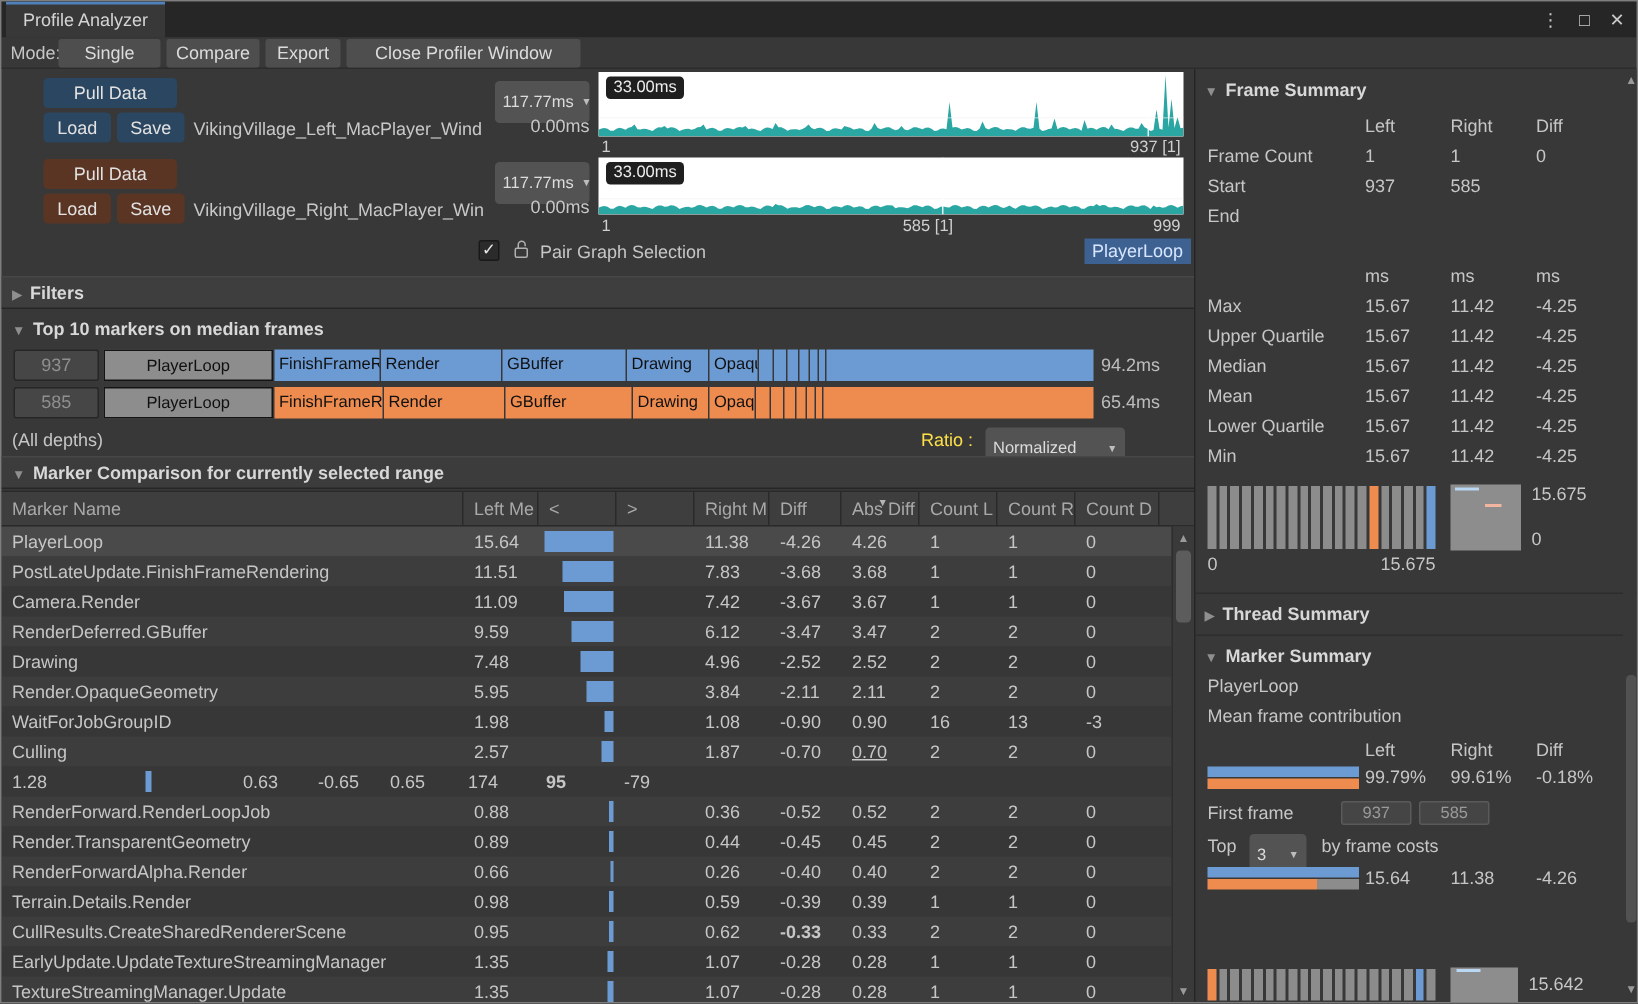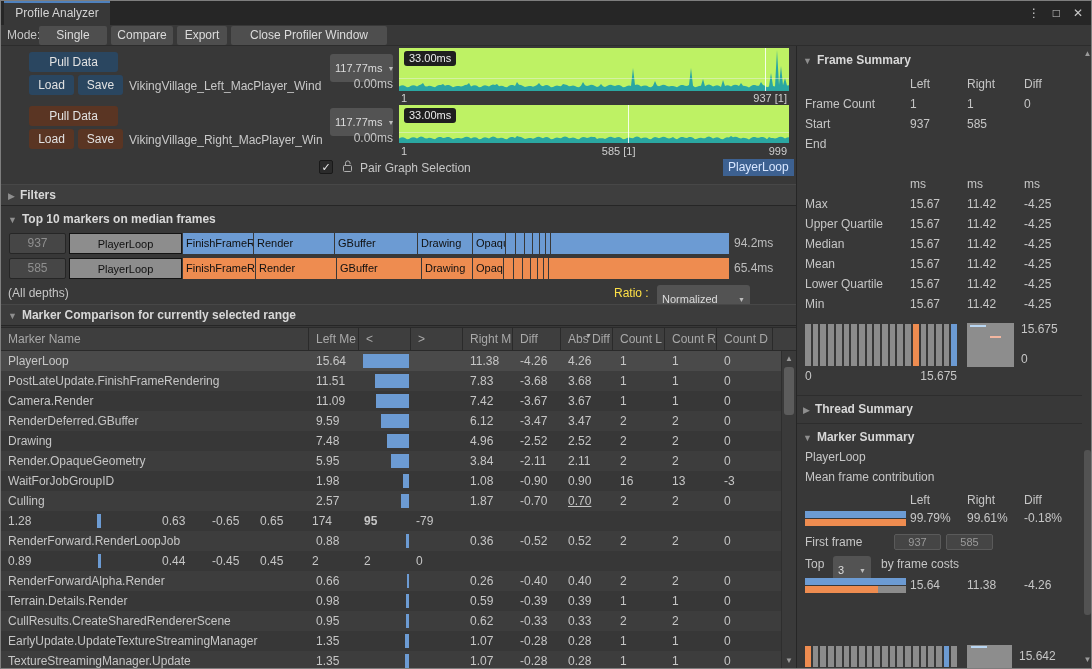--- a/index.html
+++ b/index.html
@@ -20,21 +20,21 @@
 
 .btn { position:absolute; border-radius:3px; color:#e2e2e2; text-align:center; line-height:20px; height:20px; }
 .navy { background:#2a4660; }
 .brown { background:#5a3523; }
 .dd { position:absolute; background:#535353; border-radius:3px; color:#dcdcdc; font-size:11px; line-height:17px; height:25px; padding:14px 5px; display:flex; justify-content:space-between; align-items:center; gap:5px; }
 .dd .car { font-size:7px; color:#bdbdbd; }
 .fname { position:absolute; color:#c8c8c8; }
 .rlabel { position:absolute; text-align:right; color:#c8c8c8; }
 
 
-.graph { position:absolute; background:#bef264; overflow:hidden; }
+.graph { position:absolute; background:#ffffff; overflow:hidden; }
 .graph svg { position:absolute; left:0; bottom:0; }
 .badge { position:absolute; top:3px; left:5px; background:#1f1f1f; color:#ececec; font-size:11px; line-height:15px; padding:0 5px; border-radius:3px; z-index:3; }
 .gline { position:absolute; left:0; right:0; height:1px; background:rgba(240,240,240,0.45); z-index:1; }
 .gmark { position:absolute; top:0; bottom:0; width:1px; background:rgba(255,255,255,0.85); z-index:2; }
 .axis { position:absolute; font-size:11px; color:#cfcfcf; height:13px; }
 .axis .mid { position:absolute; left:52%; }
 .axis .end { position:absolute; right:2px; }
 .axis .start { position:absolute; left:2px; }
 
 
@@ -365,20 +365,21 @@
         </div>
         <div class="cc" style="width: 52px;"></div>
         <div class="cc" style="width: 50px;">0.36</div>
         <div class="cc" style="width: 48px;">-0.52</div>
         <div class="cc" style="width: 52px;">0.52</div>
         <div class="cc" style="width: 52px;">2</div>
         <div class="cc" style="width: 52px;">2</div>
         <div class="cc" style="width: 56px;">0</div>
       </div>
       <div class="cmp-row">
+        <div class="cc" style="width: 308px;">Render.TransparentGeometry</div>
         <div class="cc" style="width: 50px;">0.89</div>
         <div class="cc" style="width: 52px;">
           <div class="lbar" style="width: 3px;"></div>
         </div>
         <div class="cc" style="width: 52px;"></div>
         <div class="cc" style="width: 50px;">0.44</div>
         <div class="cc" style="width: 48px;">-0.45</div>
         <div class="cc" style="width: 52px;">0.45</div>
         <div class="cc" style="width: 52px;">2</div>
         <div class="cc" style="width: 52px;">2</div>
@@ -413,21 +414,21 @@
         <div class="cc" style="width: 56px;">0</div>
       </div>
       <div class="cmp-row alt">
         <div class="cc" style="width: 308px;">CullResults.CreateSharedRendererScene</div>
         <div class="cc" style="width: 50px;">0.95</div>
         <div class="cc" style="width: 52px;">
           <div class="lbar" style="width: 3px;"></div>
         </div>
         <div class="cc" style="width: 52px;"></div>
         <div class="cc" style="width: 50px;">0.62</div>
-        <div class="cc" style="width: 48px;">-0.33</div>
+        <div class="cc" style="width: 48px; font-weight: bold;">-0.33</div>
         <div class="cc" style="width: 52px;">0.33</div>
         <div class="cc" style="width: 52px;">2</div>
         <div class="cc" style="width: 52px;">2</div>
         <div class="cc" style="width: 56px;">0</div>
       </div>
       <div class="cmp-row">
         <div class="cc" style="width: 308px;">EarlyUpdate.UpdateTextureStreamingManager</div>
         <div class="cc" style="width: 50px;">1.35</div>
         <div class="cc" style="width: 52px;">
           <div class="lbar" style="width: 4px;"></div>

